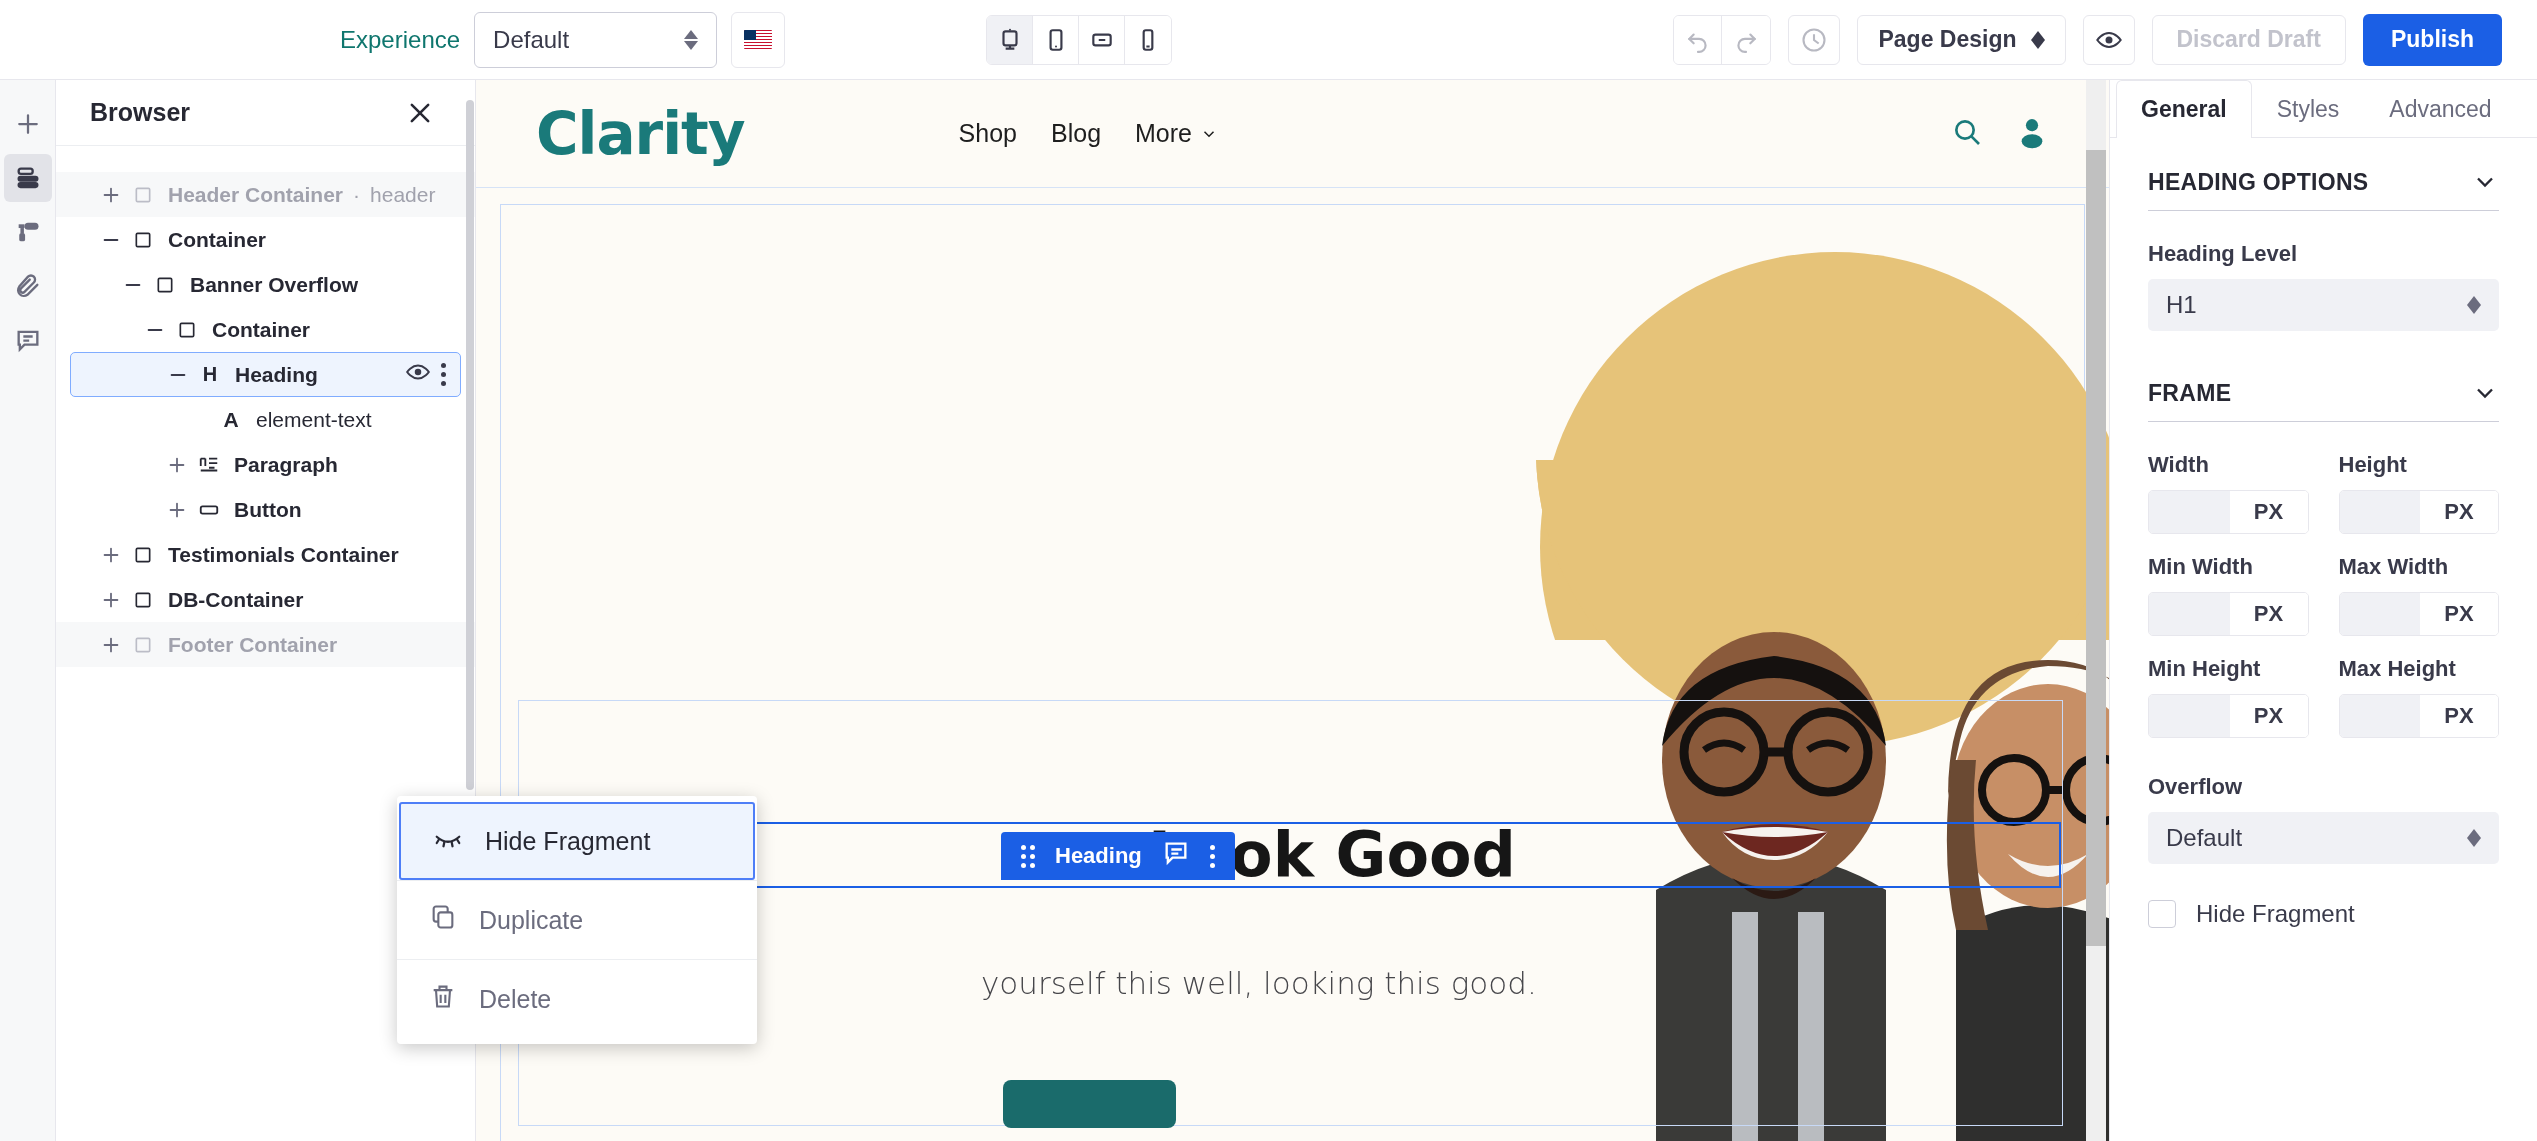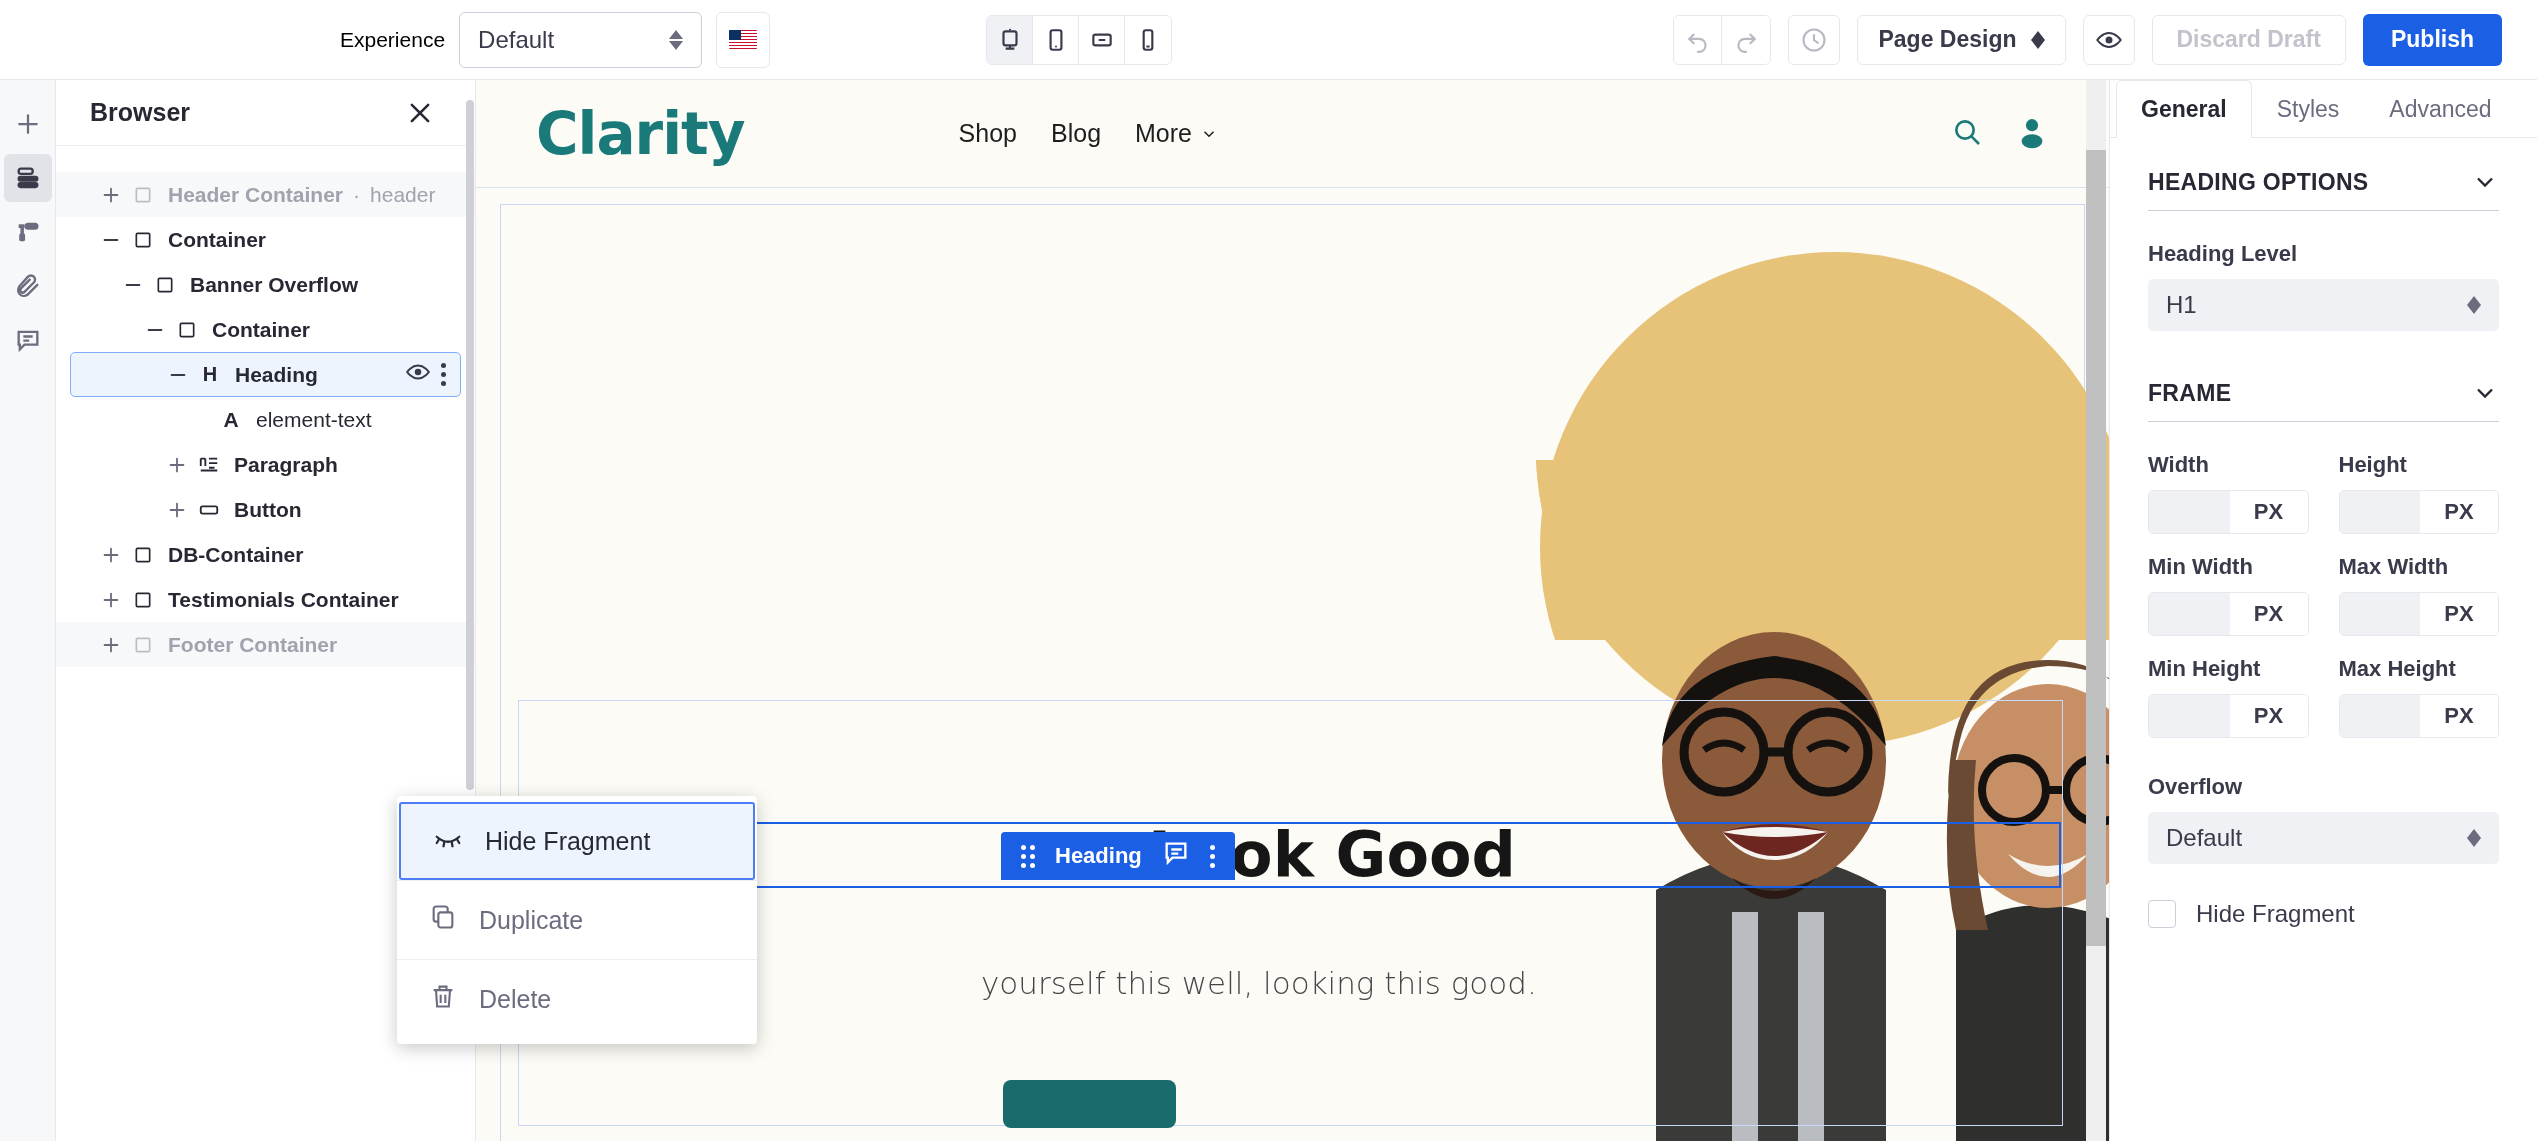--- a/index.html
+++ b/index.html
@@ -13,21 +13,21 @@
   
   .topbar {
     position: absolute; top: 0; left: 0; width: 2537px; height: 80px;
     background: #fff; border-bottom: 1px solid #e7e7ed;
     display: flex; align-items: center;
   }
   .tb-experience {
     position: absolute; left: 340px; top: 50%; transform: translateY(-50%);
     display: flex; align-items: center; gap: 14px;
   }
-  .tb-exp-label { font-size: 21px; color: #000000; }
+  .tb-exp-label { font-size: 24px; color: #0f766e; }
   .tb-select {
     position: relative; width: 243px; height: 56px;
     border: 1px solid #cdced9; border-radius: 6px; background: #fff;
     display: flex; align-items: center; padding: 0 18px;
     font-size: 24px; color: #393a4a;
   }
   .tb-select .spin { margin-left: auto; display: flex; flex-direction: column; gap: 2px; }
   .spin i { display:block; width:0;height:0; border-left:7px solid transparent; border-right:7px solid transparent; }
   .spin i.up { border-bottom: 9px solid #6b6c7e; }
   .spin i.dn { border-top: 9px solid #6b6c7e; }
@@ -489,34 +489,34 @@
           <span class="tw">
             <svg width="22" height="22" viewBox="0 0 24 24" stroke="#6b6c7e" stroke-width="2" stroke-linecap="round">
               <path d="M12 5v14M5 12h14"></path>
             </svg>
           </span>
           <span class="tree-ico" style="color: rgb(39, 40, 51);">
             <svg width="20" height="20" viewBox="0 0 24 24" fill="none" stroke="currentColor" stroke-width="2">
               <rect x="4" y="4" width="16" height="16" rx="1.5"></rect>
             </svg>
           </span>
-          <span class="tree-label">DB-Container</span>
+          <span class="tree-label">Testimonials Container</span>
         </div>
         <div class="tree-row" style="padding-left: 38px;">
           <span class="tw">
             <svg width="22" height="22" viewBox="0 0 24 24" stroke="#6b6c7e" stroke-width="2" stroke-linecap="round">
               <path d="M12 5v14M5 12h14"></path>
             </svg>
           </span>
           <span class="tree-ico" style="color: rgb(39, 40, 51);">
             <svg width="20" height="20" viewBox="0 0 24 24" fill="none" stroke="currentColor" stroke-width="2">
               <rect x="4" y="4" width="16" height="16" rx="1.5"></rect>
             </svg>
           </span>
-          <span class="tree-label">Testimonials Container</span>
+          <span class="tree-label">DB-Container</span>
         </div>
         <div class="tree-row shaded muted" style="padding-left: 38px;">
           <span class="tw">
             <svg width="22" height="22" viewBox="0 0 24 24" stroke="#6b6c7e" stroke-width="2" stroke-linecap="round">
               <path d="M12 5v14M5 12h14"></path>
             </svg>
           </span>
           <span class="tree-ico" style="color: rgb(188, 189, 199);">
             <svg width="20" height="20" viewBox="0 0 24 24" fill="none" stroke="currentColor" stroke-width="2">
               <rect x="4" y="4" width="16" height="16" rx="1.5"></rect>

